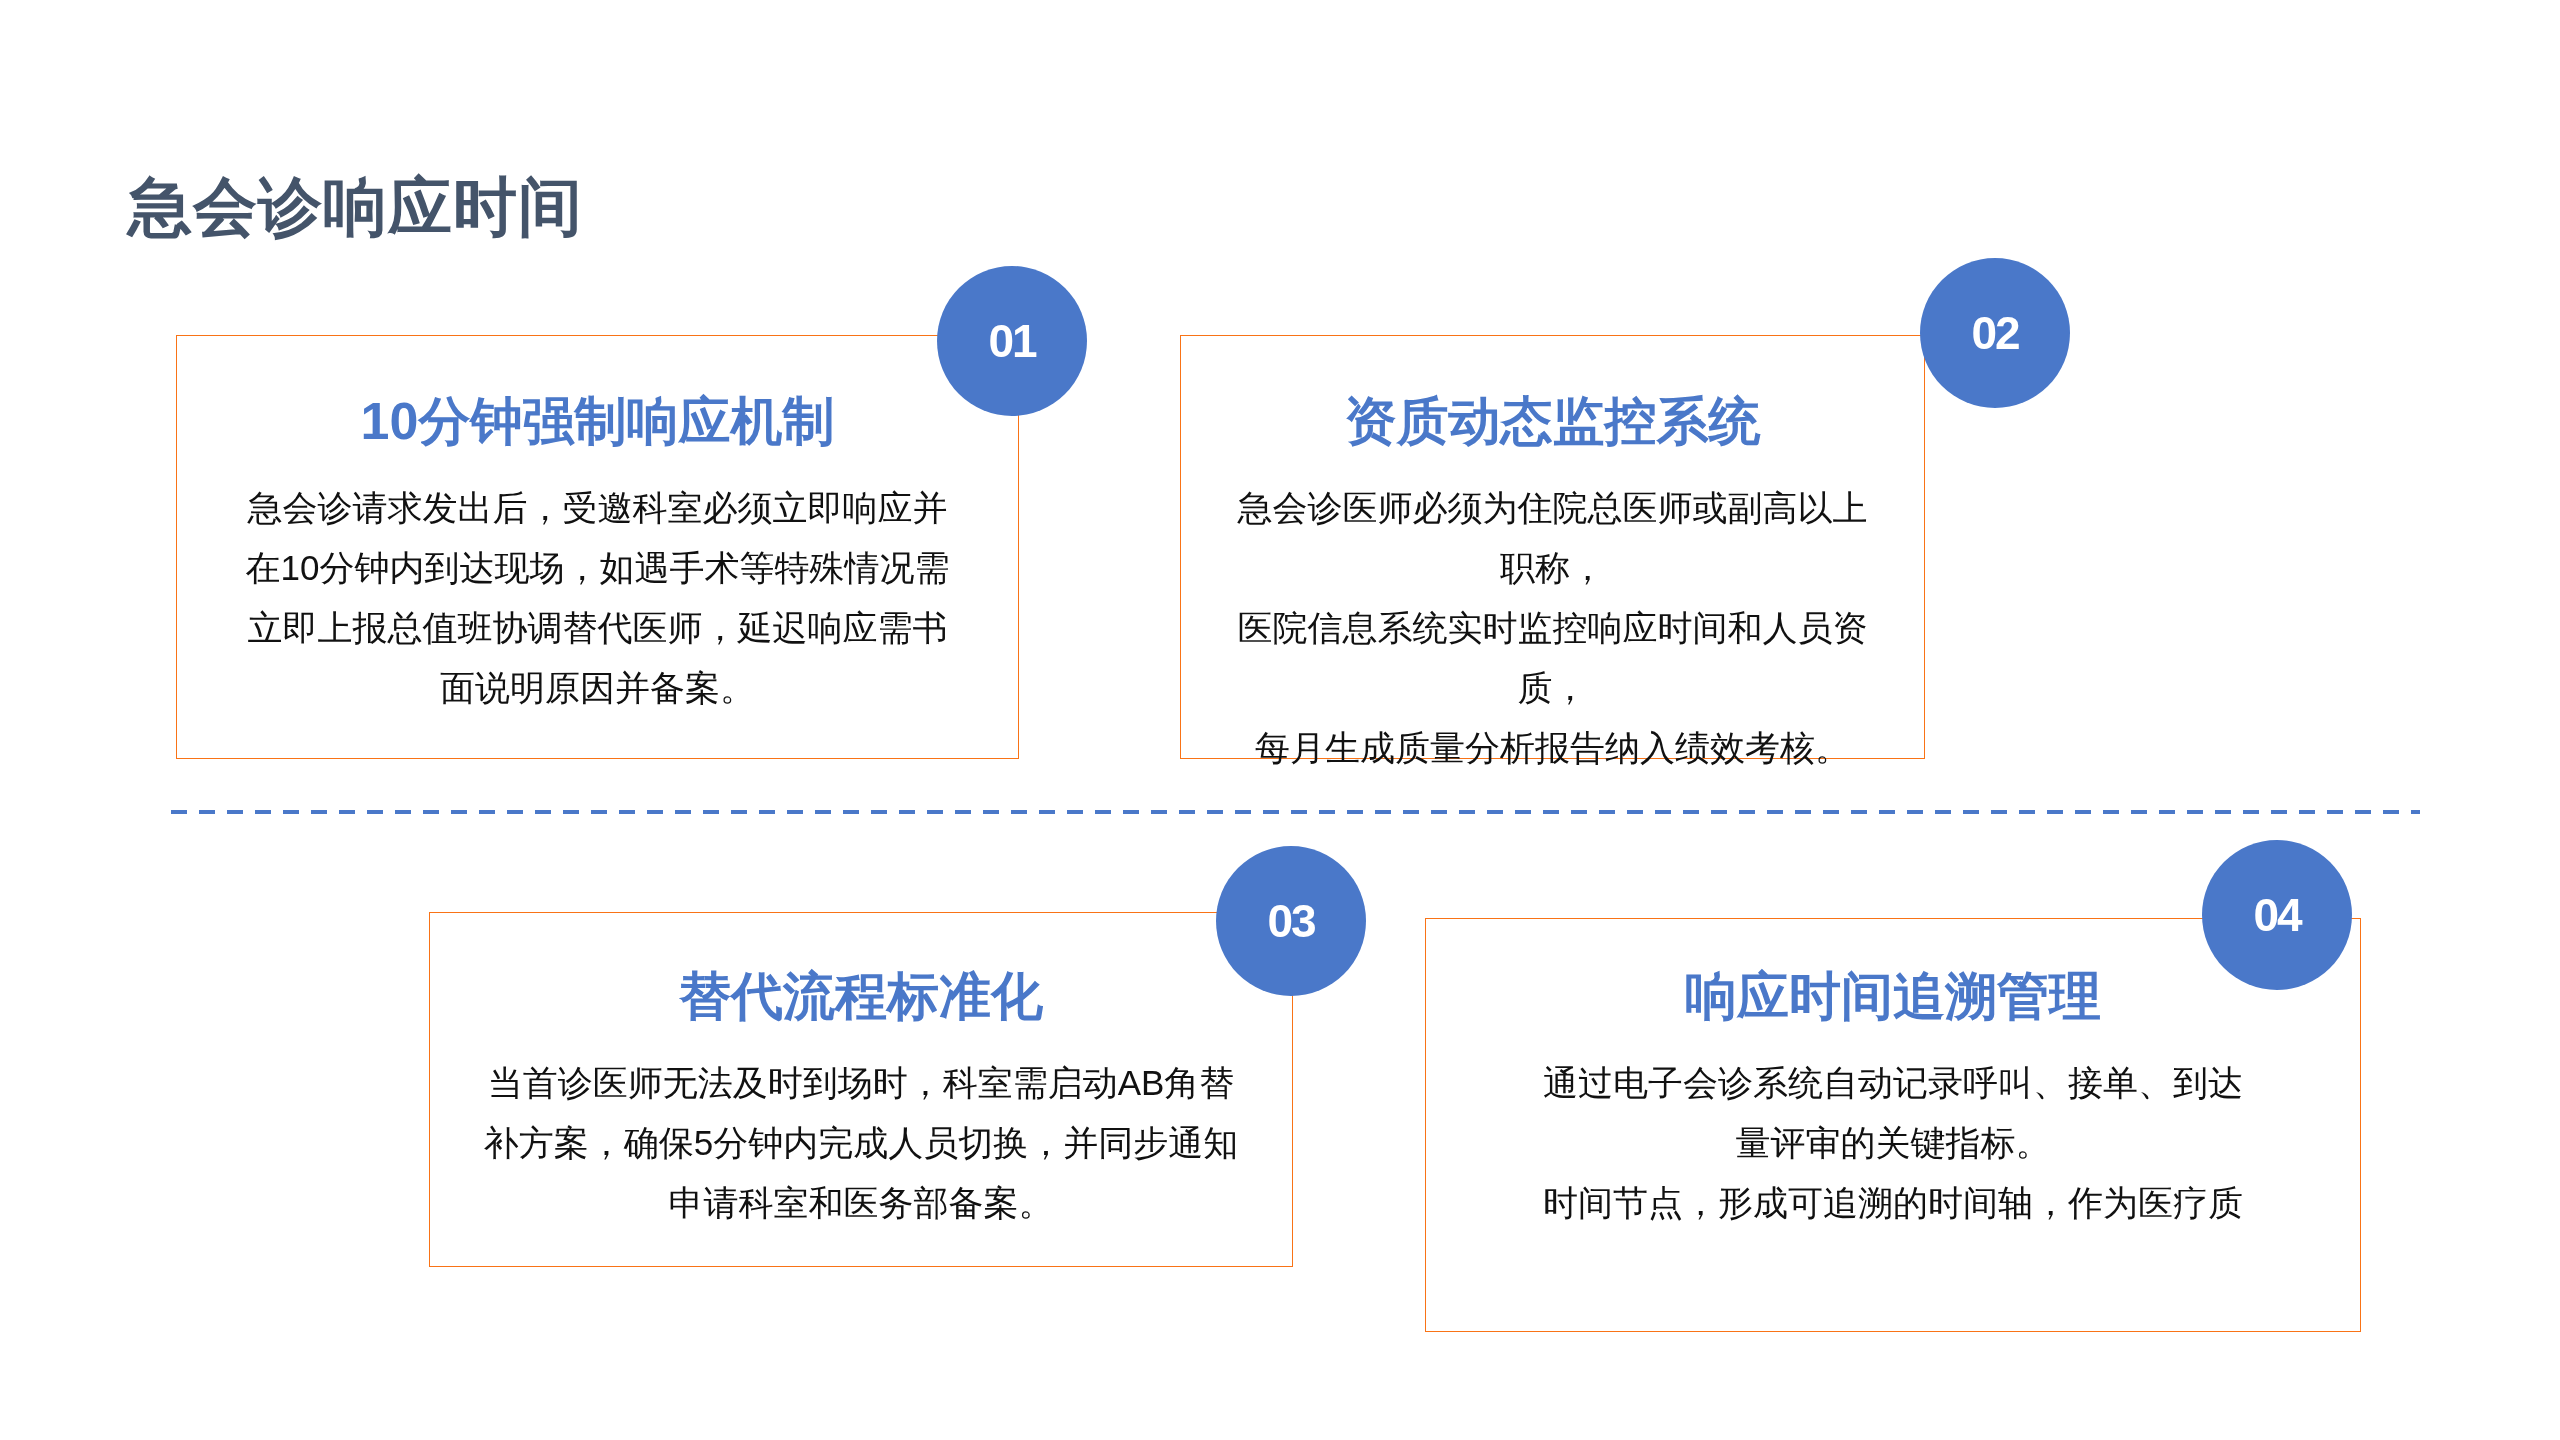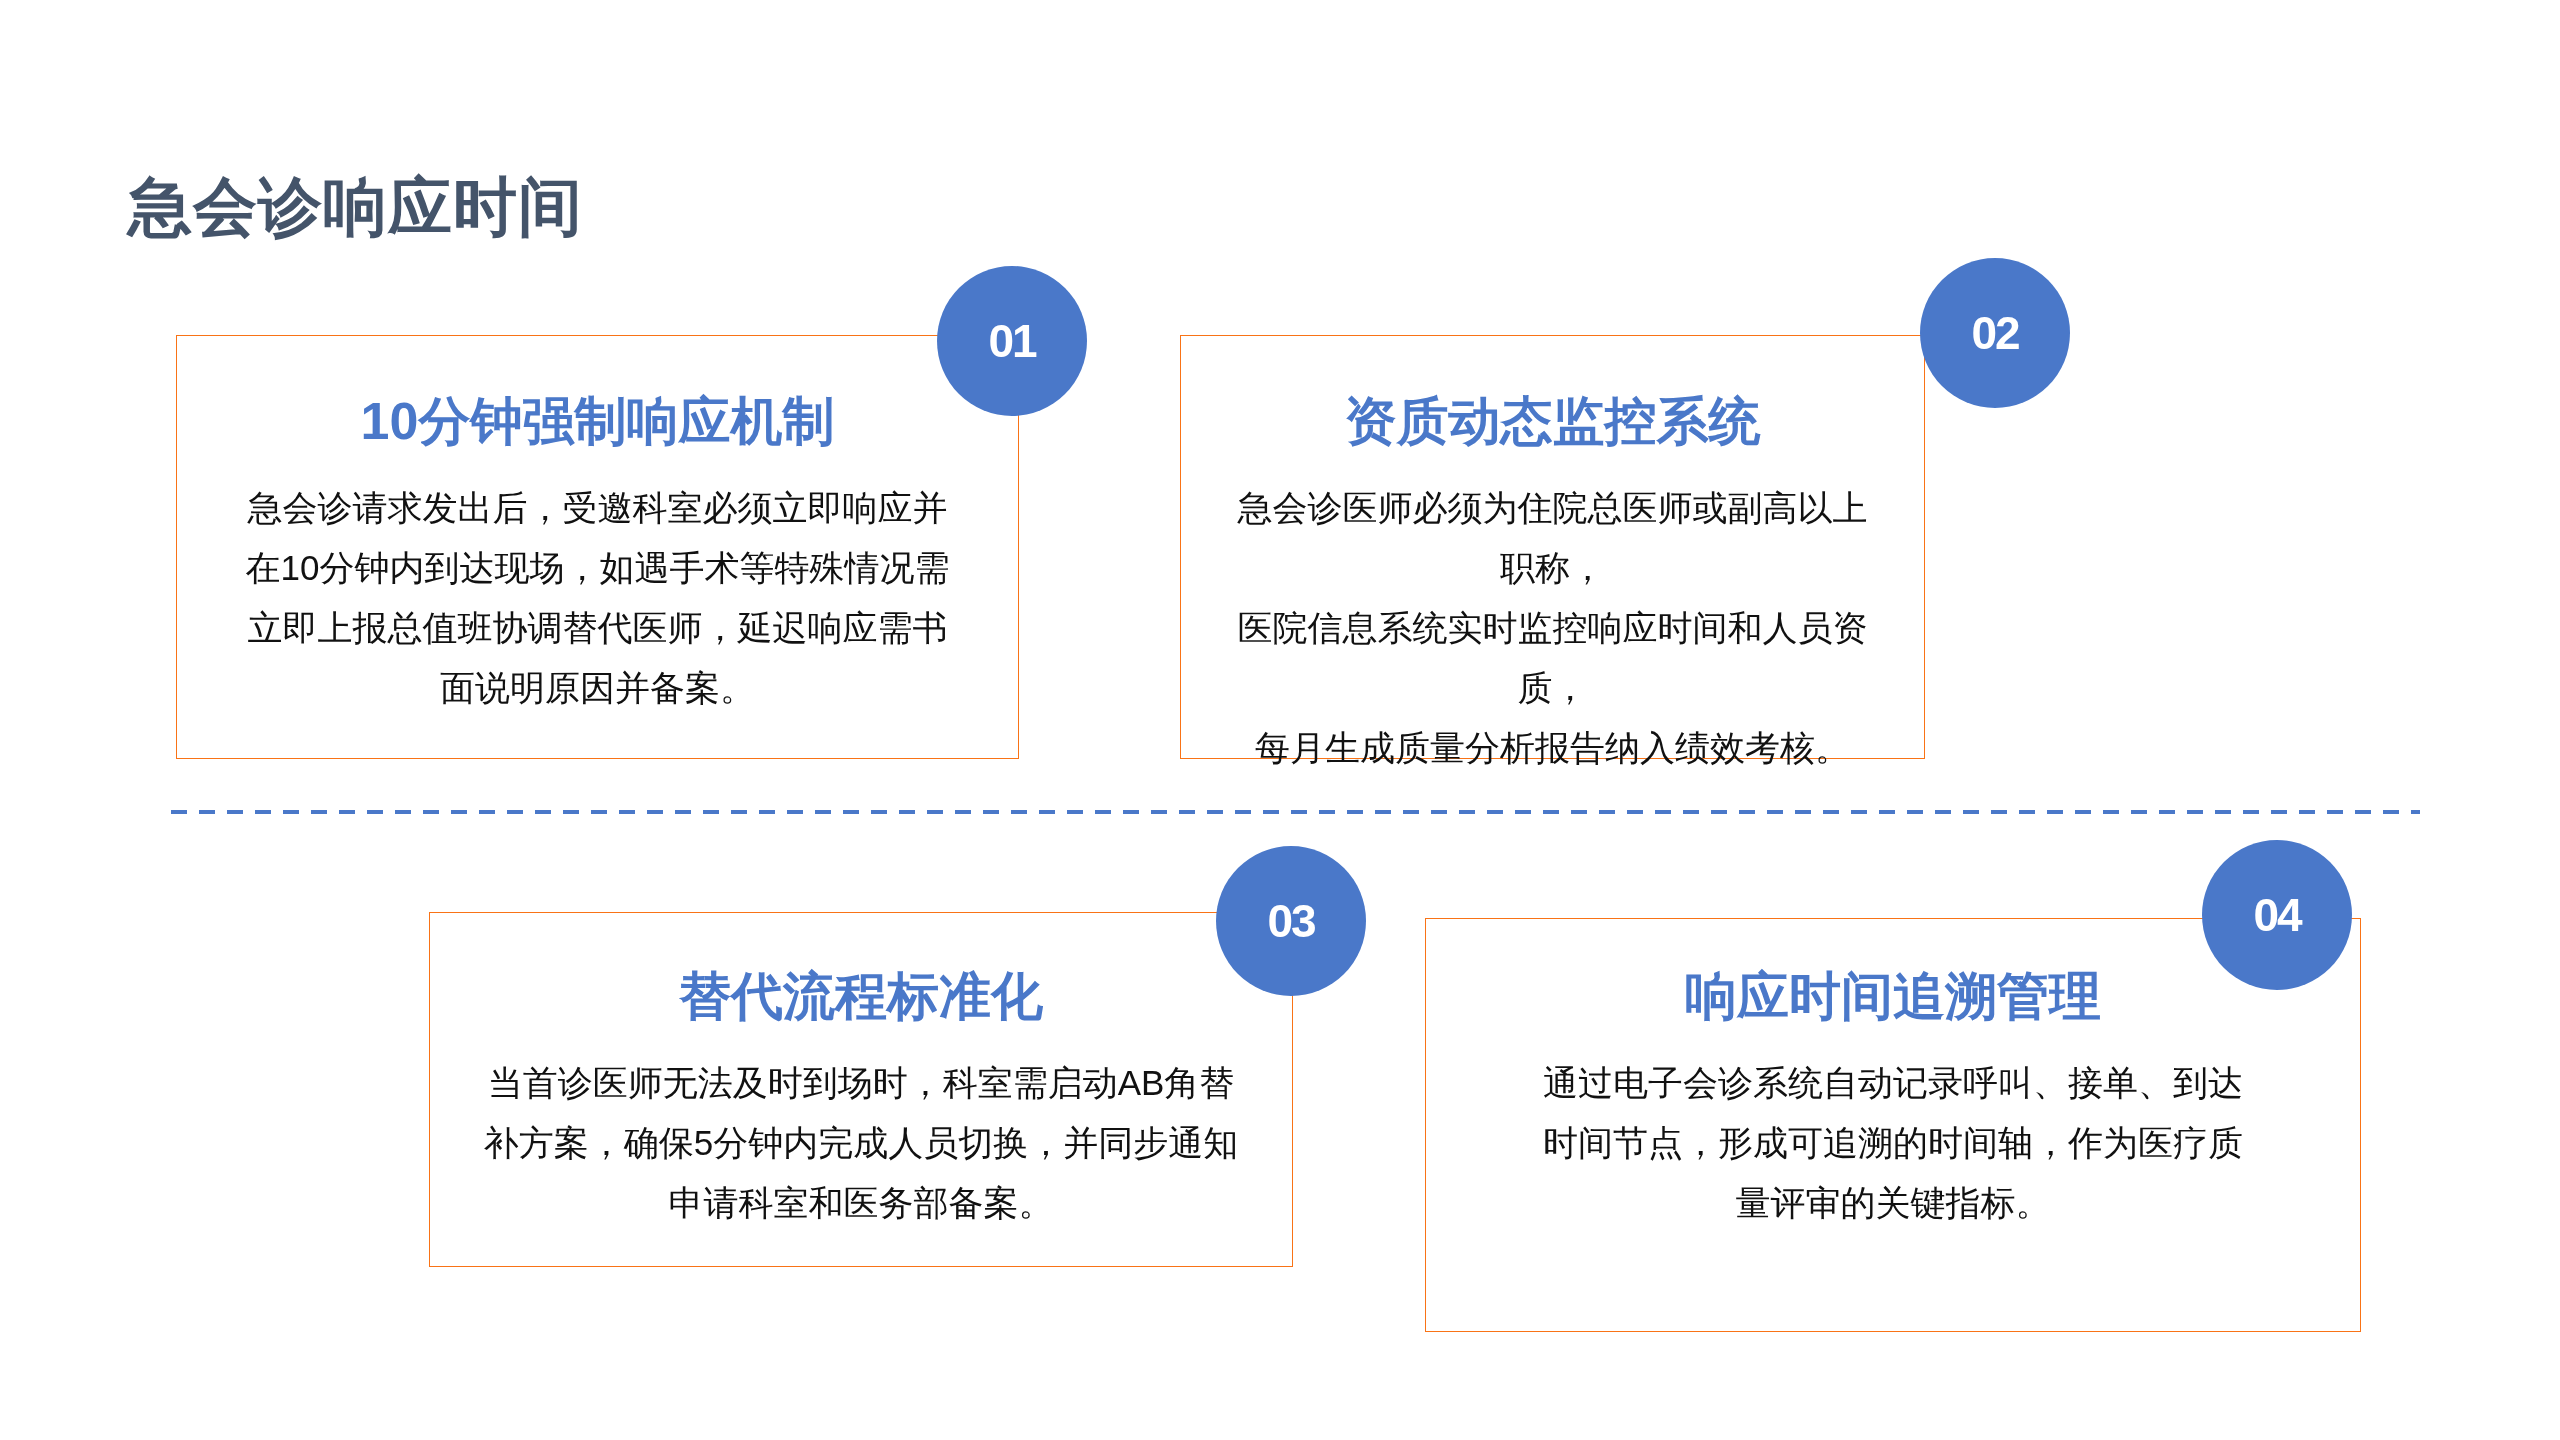--- a/index.html
+++ b/index.html
@@ -110,17 +110,17 @@
     <div>补方案，确保5分钟内完成人员切换，并同步通知</div>
     <div>申请科室和医务部备案。</div>
   </div>
 </div>
 <div class="badge" style="left:1216px; top:846px;">03</div>
 
 <div class="card" style="left:1425px; top:918px; width:936px; height:414px;">
   <div class="card-heading" style="top:47px;">响应时间追溯管理</div>
   <div class="card-body" style="top:134px;">
     <div>通过电子会诊系统自动记录呼叫、接单、到达</div>
+    <div>量评审的关键指标。</div>
     <div>时间节点，形成可追溯的时间轴，作为医疗质</div>
-    <div>量评审的关键指标。</div>
   </div>
 </div>
 <div class="badge" style="left:2202px; top:840px;text-align:right;">04</div>
 
 </body></html>

